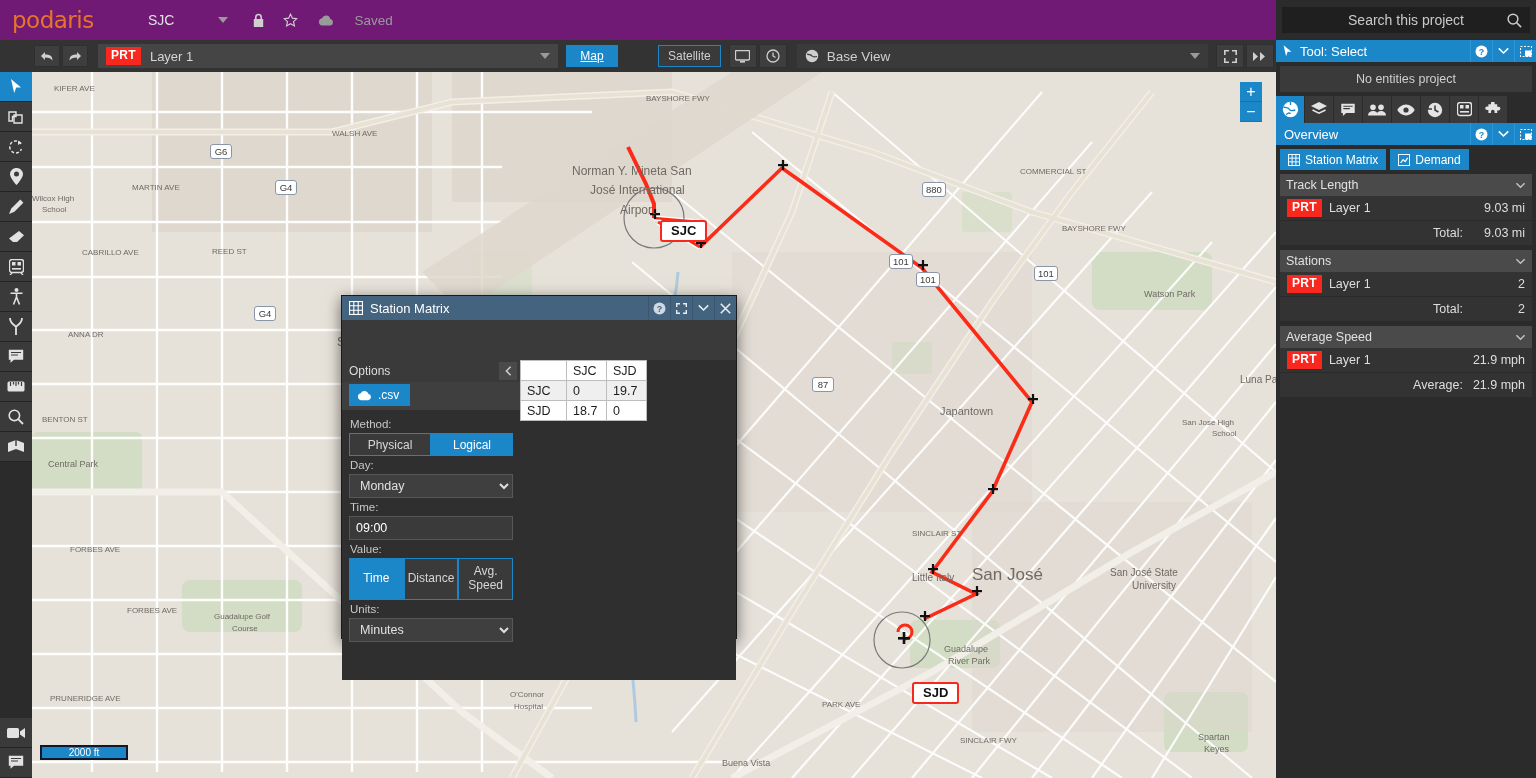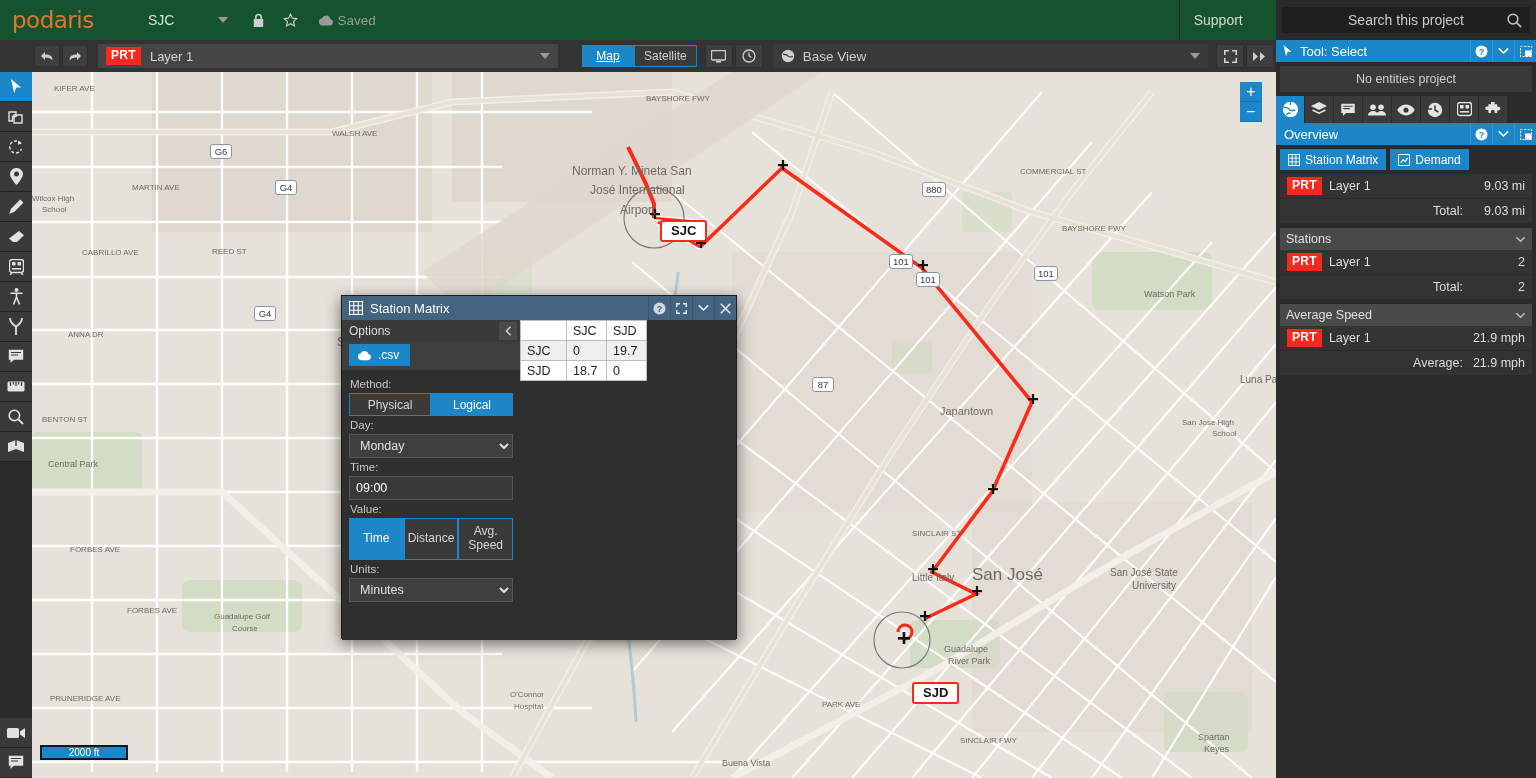--- a/index.html
+++ b/index.html
@@ -10,21 +10,21 @@
     background: #2b2b2b;
     color: #d4d4d4;
     font-size: 13px;
     -webkit-font-smoothing: antialiased;
   }
   #app { position: relative; width: 1536px; height: 778px; }
 
   
   .topbar {
     position: absolute; left: 0; top: 0; width: 1536px; height: 40px;
-    background: #14532d;
+    background: #701a75;
     display: flex; align-items: center;
   }
   .logo {
     width: 130px; padding-left: 12px;
     color: #e8742c; font-size: 23px; letter-spacing: -0.5px;
     font-family: "DejaVu Sans", sans-serif;
   }
   .proj-name { margin-left: 18px; color: #e0e0e0; font-size: 14px; }
   .caret {
     display: inline-block; width: 0; height: 0;
@@ -57,21 +57,21 @@
   }
   .layer-sel {
     margin-left: 8px; width: 460px; height: 24px; background: #454545;
     display: flex; align-items: center; padding: 0 8px; gap: 9px;
   }
   .prt-badge {
     background: #f8281e; color: #fff; font-size: 12px; font-weight: bold;
     padding: 2px 5px 2px 5px; letter-spacing: 0.3px; line-height: 1.1;
   }
   .layer-name { color: #d5d5d5; font-size: 13px; flex: 1; }
-  .seg { display: flex; margin-left: 24px; }
+  .seg { display: flex; margin-left: 8px; gap: 40px; }
   .seg div {
     height: 22px; min-width: 52px; padding: 0 9px;
     display: flex; align-items: center; justify-content: center;
     font-size: 12px; border: 1px solid #1b87c9; color: #cfcfcf; background: #3a3a3a;
   }
   .seg div.on { background: #1b87c9; color: #fff; text-decoration: underline; }
   .basev {
     margin-left: 8px; flex: 1; height: 24px; background: #3a3a3a;
     display: flex; align-items: center; gap: 8px; padding: 0 8px; color: #cfcfcf;
   }
@@ -118,21 +118,21 @@
   }
   .dlg-title {
     height: 24px; background: #44637f; display: flex; align-items: center;
     gap: 7px; padding-left: 7px; color: #ffffff; font-size: 13px;
   }
   .dlg-acts { margin-left: auto; display: flex; height: 24px; }
   .dlg-acts div {
     width: 22px; height: 24px; display: flex; align-items: center; justify-content: center;
     color: #e6edf3; font-size: 12px; border-left: 1px solid #3b566e;
   }
-  .dlg-body { display: flex; height: 320px; }
+  .dlg-body { display: flex; height: 320px; margin-top: 40px; }
   .opt-pane { width: 178px; background: #3a3a3a; }
   .opt-head {
     height: 22px; display: flex; align-items: center; padding-left: 7px;
     color: #dcdcdc; font-size: 12px; background: #3a3a3a;
   }
   .collapse-btn {
     margin-left: auto; width: 18px; height: 18px; background: #4a4a4a;
     display: flex; align-items: center; justify-content: center;
     color: #cfcfcf; font-size: 11px; margin-right: 3px;
   }
@@ -247,29 +247,25 @@
     <span class="tb-icon" style="margin-left:18px">
       <svg width="15" height="15" viewBox="0 0 16 16">
           <path d="M8 1.2l2 4.3 4.7.5-3.5 3.2 1 4.6L8 11.4 3.8 13.8l1-4.6L1.3 6l4.7-.5z" fill="none" stroke="#cfcfcf" stroke-width="1.2"></path>
         </svg>
     </span>
     <span class="tb-icon" style="margin-left:20px">
       <svg width="16" height="11" viewBox="0 0 16 11">
           <path d="M4.2 10.5A3.7 3.7 0 014 3.2 4.4 4.4 0 0112.3 4 3.3 3.3 0 0112 10.5z" fill="#9a9a9a"></path>
         </svg>
     </span>
-    <span style="margin-left:3px;color:#9a9a9a;font-size:13.5px">Saved</span>
+    <span style="margin-left:20px;color:#9a9a9a;font-size:13.5px">Saved</span>
 
     <div class="topbar-spacer"></div>
 
     <div class="tb-sep"></div>
-    <div class="tb-cell">
-      <span>Support</span>
-      <span style="margin-left:46px" class="caret"></span>
-    </div>
     <div class="tb-sep"></div>
     <div class="tb-cell">
       <span class="avatar">D</span>
       <span>dbarrett</span>
       <span style="margin-left:40px" class="caret"></span>
     </div>
     <div class="tb-sep"></div>
     <div class="tb-cell" style="padding:0 16px">
       <span class="tb-icon">
         <svg width="15" height="16" viewBox="0 0 15 16">
@@ -827,20 +823,28 @@
               <rect x="0.5" y="0.5" width="13" height="13" fill="none" stroke="#fff" stroke-width="1.2"></rect>
               <path d="M3 10.5l3-4 2.4 2.4 2.8-4.4" stroke="#fff" stroke-width="1.4" fill="none"></path>
             </svg>
         </span>
         <span>Demand</span>
       </div>
     </div>
 
 
     <div class="sec">
+      <div class="sec-head">
+        <span>Track Length</span>
+        <span class="chev">
+          <svg width="11" height="7" viewBox="0 0 11 8">
+              <path d="M0.8 1.4L5.5 6l4.7-4.6" fill="none" stroke="#c2c2c2" stroke-width="1.6"></path>
+            </svg>
+        </span>
+      </div>
       <div class="sec-row">
         <span class="prt-badge">PRT</span>
         <span>Layer 1</span>
         <span class="val">9.03 mi</span>
       </div>
       <div class="sec-total">
         <span>Total:</span>
         <span class="tval">9.03 mi</span>
       </div>
     </div>

